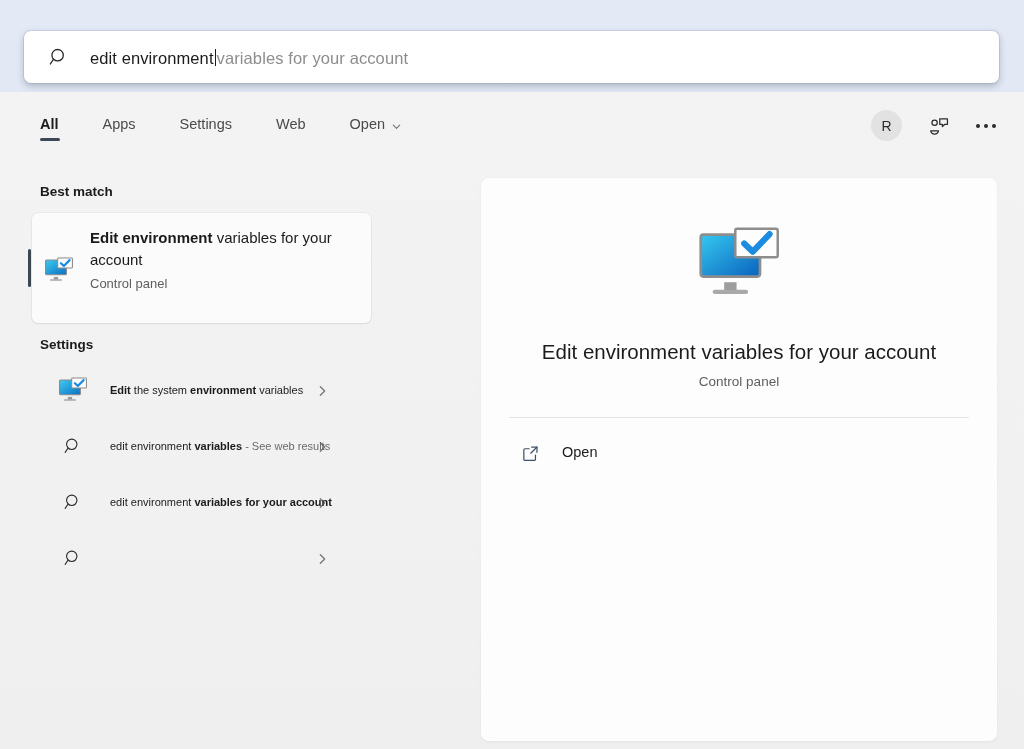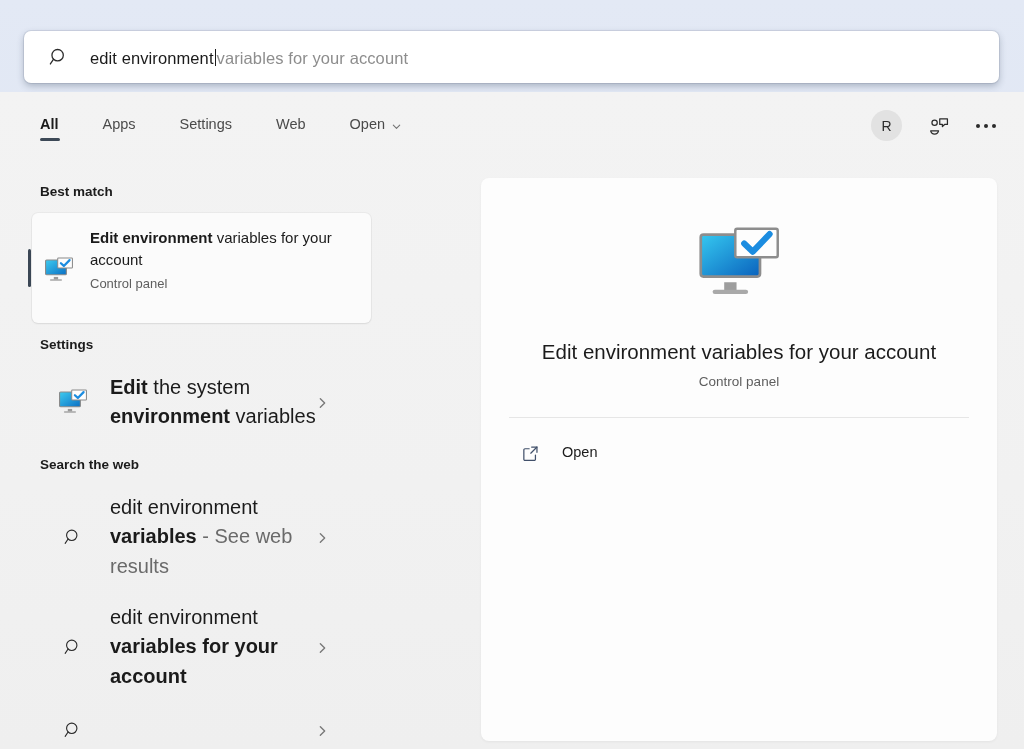--- a/index.html
+++ b/index.html
@@ -136,21 +136,21 @@
     position: relative;
     display: flex; align-items: center;
     margin: 0 16px 0 32px;
     padding: 11px 34px 11px 26px;
     border-radius: 6px;
     min-height: 56px;
   }
   .row-icon { width: 30px; height: 26px; flex: none; margin-right: 22px; }
   .row-icon.mag { width: 20px; height: 20px; margin-left: 5px; margin-right: 27px; }
   .row-text {
-    font-size: 20px; color: #1b1b1b; line-height: 1.47;
+    font-size: 11px; color: #1b1b1b; line-height: 1.47;
     max-width: 290px;
   }
   .row-text b { font-weight: 700; }
   .row-text .muted { color: #6a6a6a; font-weight: 400; }
   .chev-row {
     position: absolute; right: 42px; top: 50%;
     transform: translateY(-50%);
     width: 13px; height: 13px; opacity: .72;
   }
 
@@ -298,21 +298,20 @@
       <div class="row-text">
         <b>Edit</b><span> the system </span><b>environment</b><span> variables</span>
       </div>
       <span class="chev-row">
         <svg viewBox="0 0 12 12" width="13" height="13" fill="none" stroke="#4a4a4a" stroke-width="1.25" stroke-linecap="round" stroke-linejoin="round">
           <polyline points="4,2 8,6 4,10"></polyline>
         </svg>
       </span>
     </div>
 
-    <div class="section-head">Search the web</div>
 
     <div class="row">
       <span class="row-icon mag">
         <svg viewBox="0 0 24 24" width="20" height="20" fill="none" stroke="#2b2b2b" stroke-width="1.35">
           <circle cx="10.5" cy="10" r="6.2"></circle>
           <line x1="6.1" y1="14.4" x2="2.6" y2="19.6" stroke-linecap="round"></line>
         </svg>
       </span>
       <div class="row-text">
         <span>edit environment </span><b>variables</b><span class="muted"> - See web results</span>

